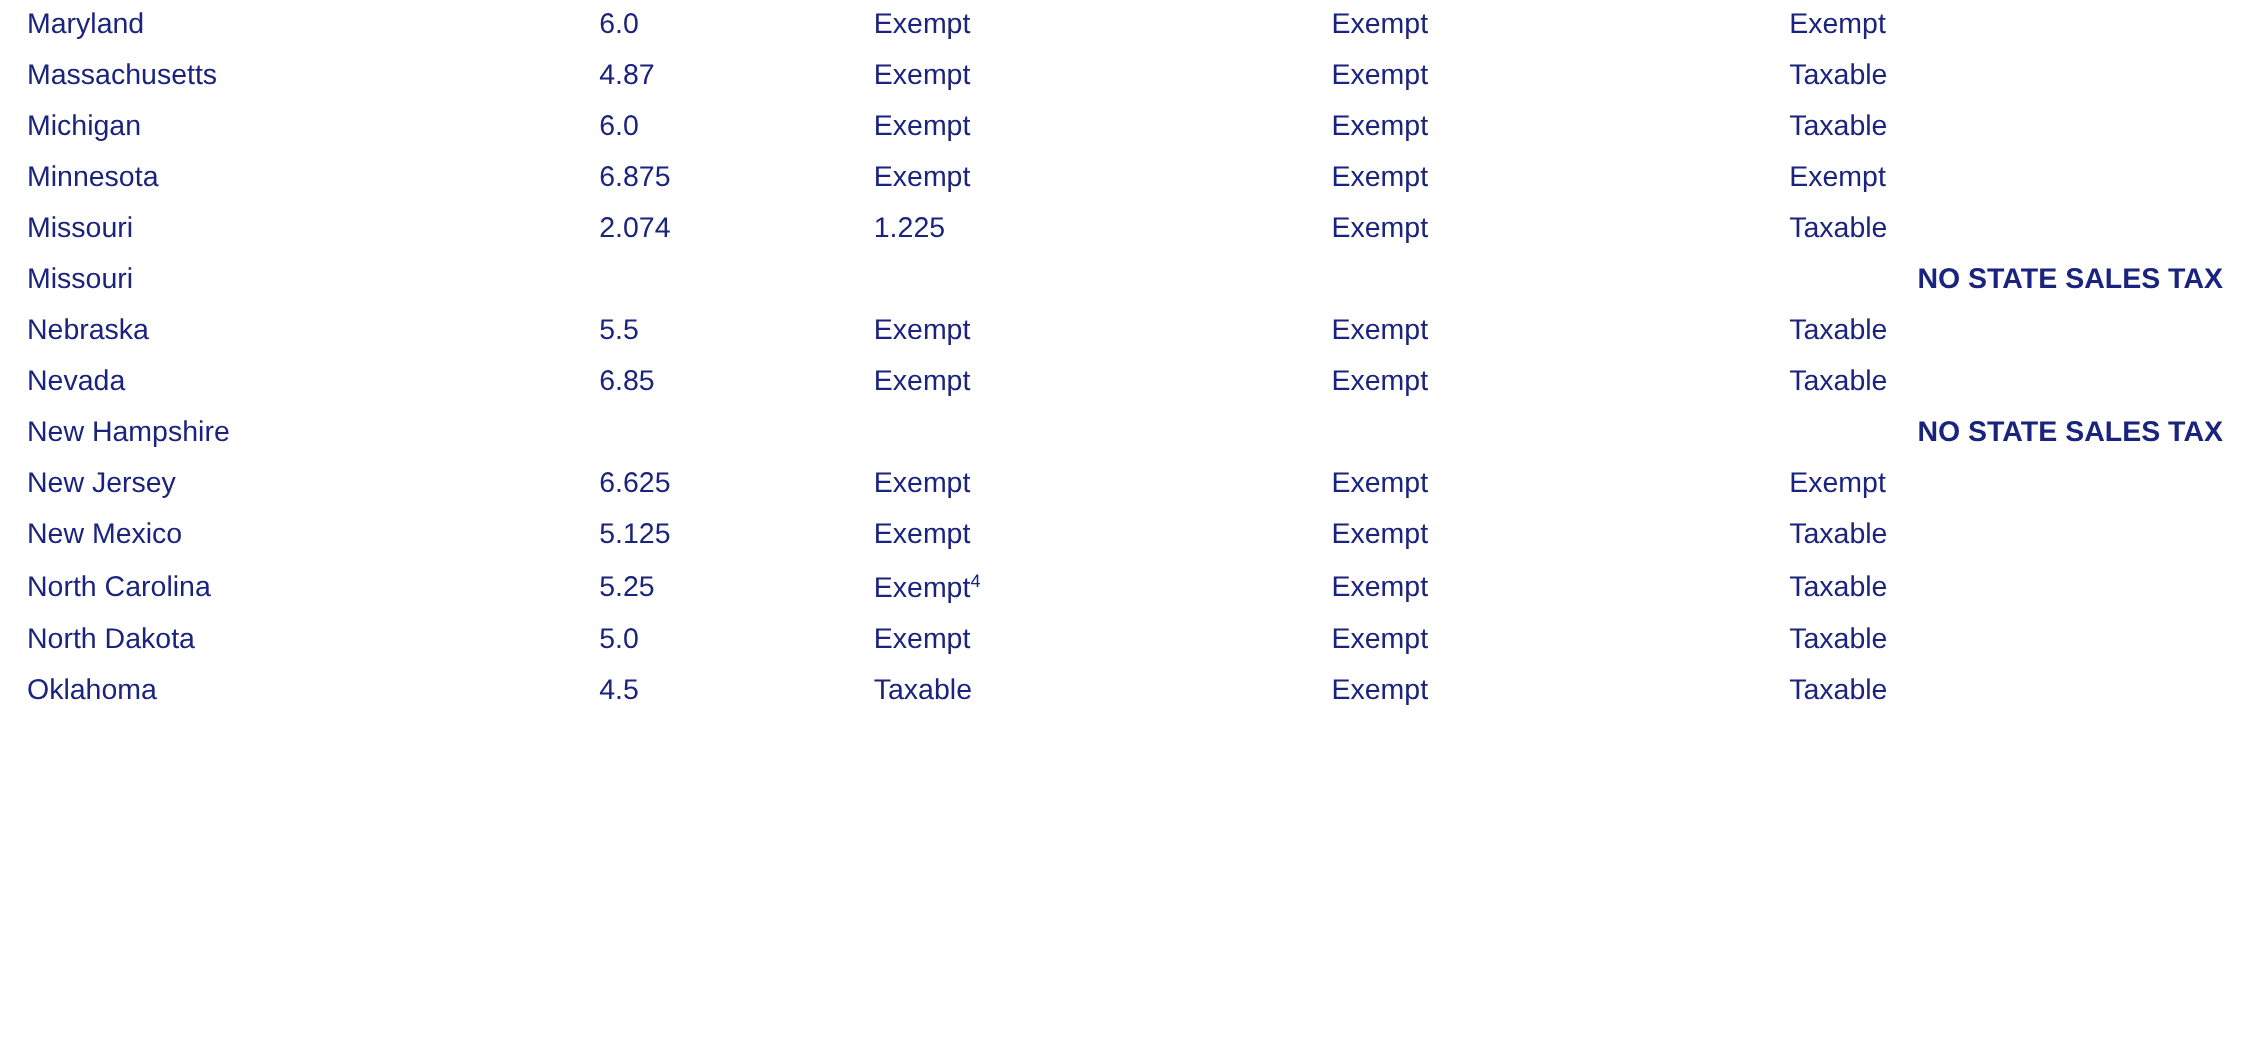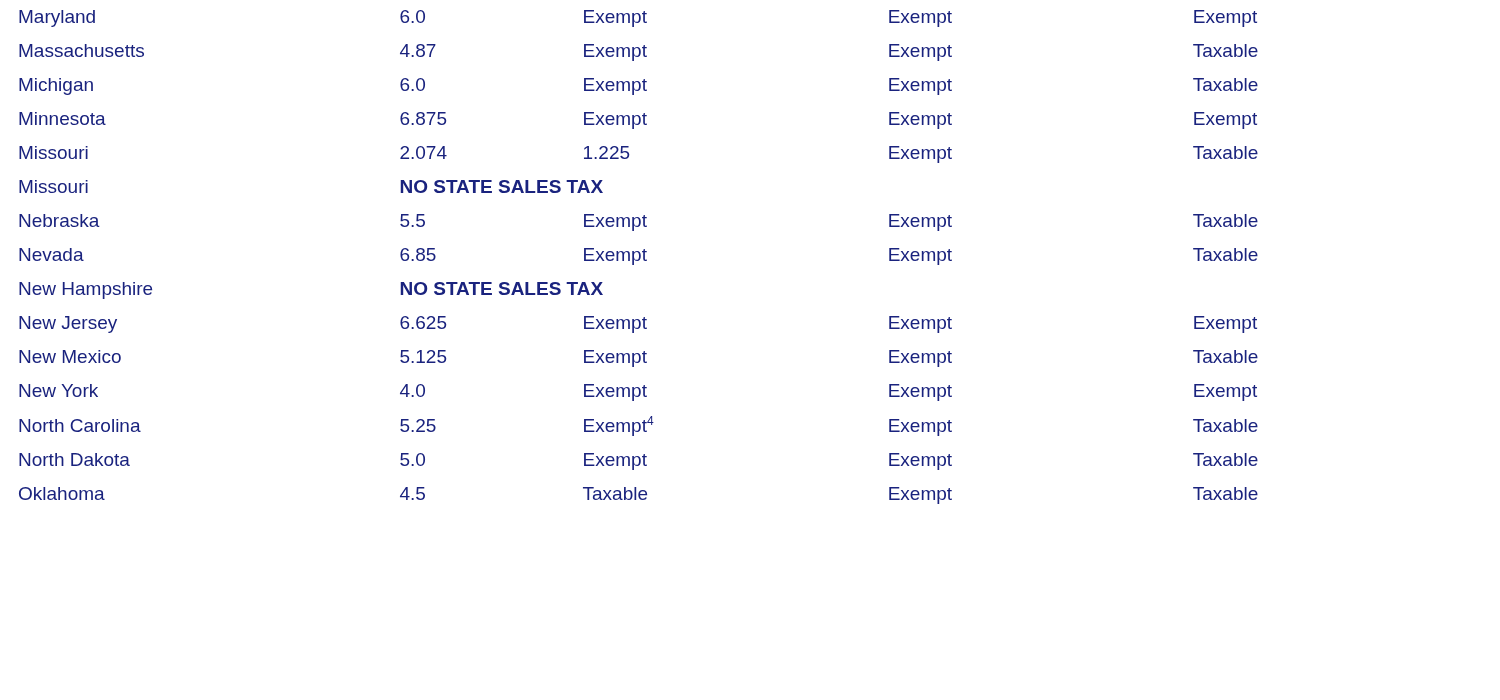--- a/index.html
+++ b/index.html
@@ -43,21 +43,21 @@
     .col-food {
       width: 20%;
     }
     .col-prescription {
       width: 20%;
     }
     .col-clothing {
       width: 20%;
     }
     .no-tax-cell {
-      text-align: left;
+      text-align: right;
       font-weight: bold;
     }
     sup {
       font-size: 12px;
     }
   </style>
 </head>
 <body>
 
 <div class="table-container">
@@ -128,27 +128,20 @@
       <td class="col-clothing">Exempt</td>
     </tr>
         <tr>
       <td class="col-state">New Mexico</td>
       <td class="col-rate">5.125</td>
       <td class="col-food">Exempt</td>
       <td class="col-prescription">Exempt</td>
       <td class="col-clothing">Taxable</td>
     </tr>
         <tr>
-      <td class="col-state">New York</td>
-      <td class="col-rate">4.0</td>
-      <td class="col-food">Exempt</td>
-      <td class="col-prescription">Exempt</td>
-      <td class="col-clothing">Exempt</td>
-    </tr>
-        <tr>
       <td class="col-state">North Carolina</td>
       <td class="col-rate">5.25</td>
       <td class="col-food">Exempt<sup>4</sup></td>
       <td class="col-prescription">Exempt</td>
       <td class="col-clothing">Taxable</td>
     </tr>
         <tr>
       <td class="col-state">North Dakota</td>
       <td class="col-rate">5.0</td>
       <td class="col-food">Exempt</td>

